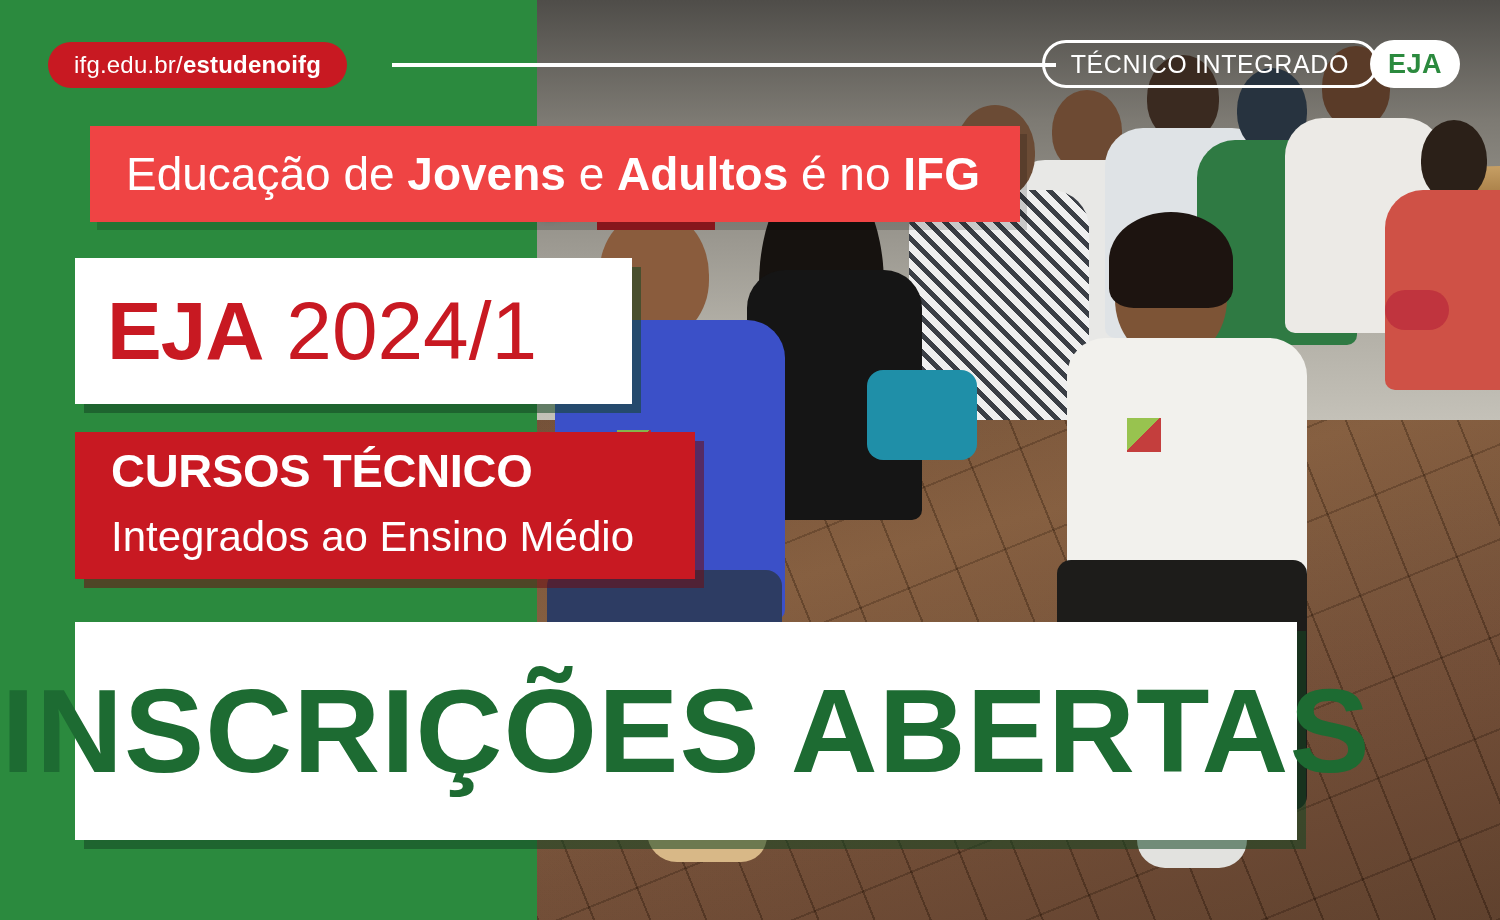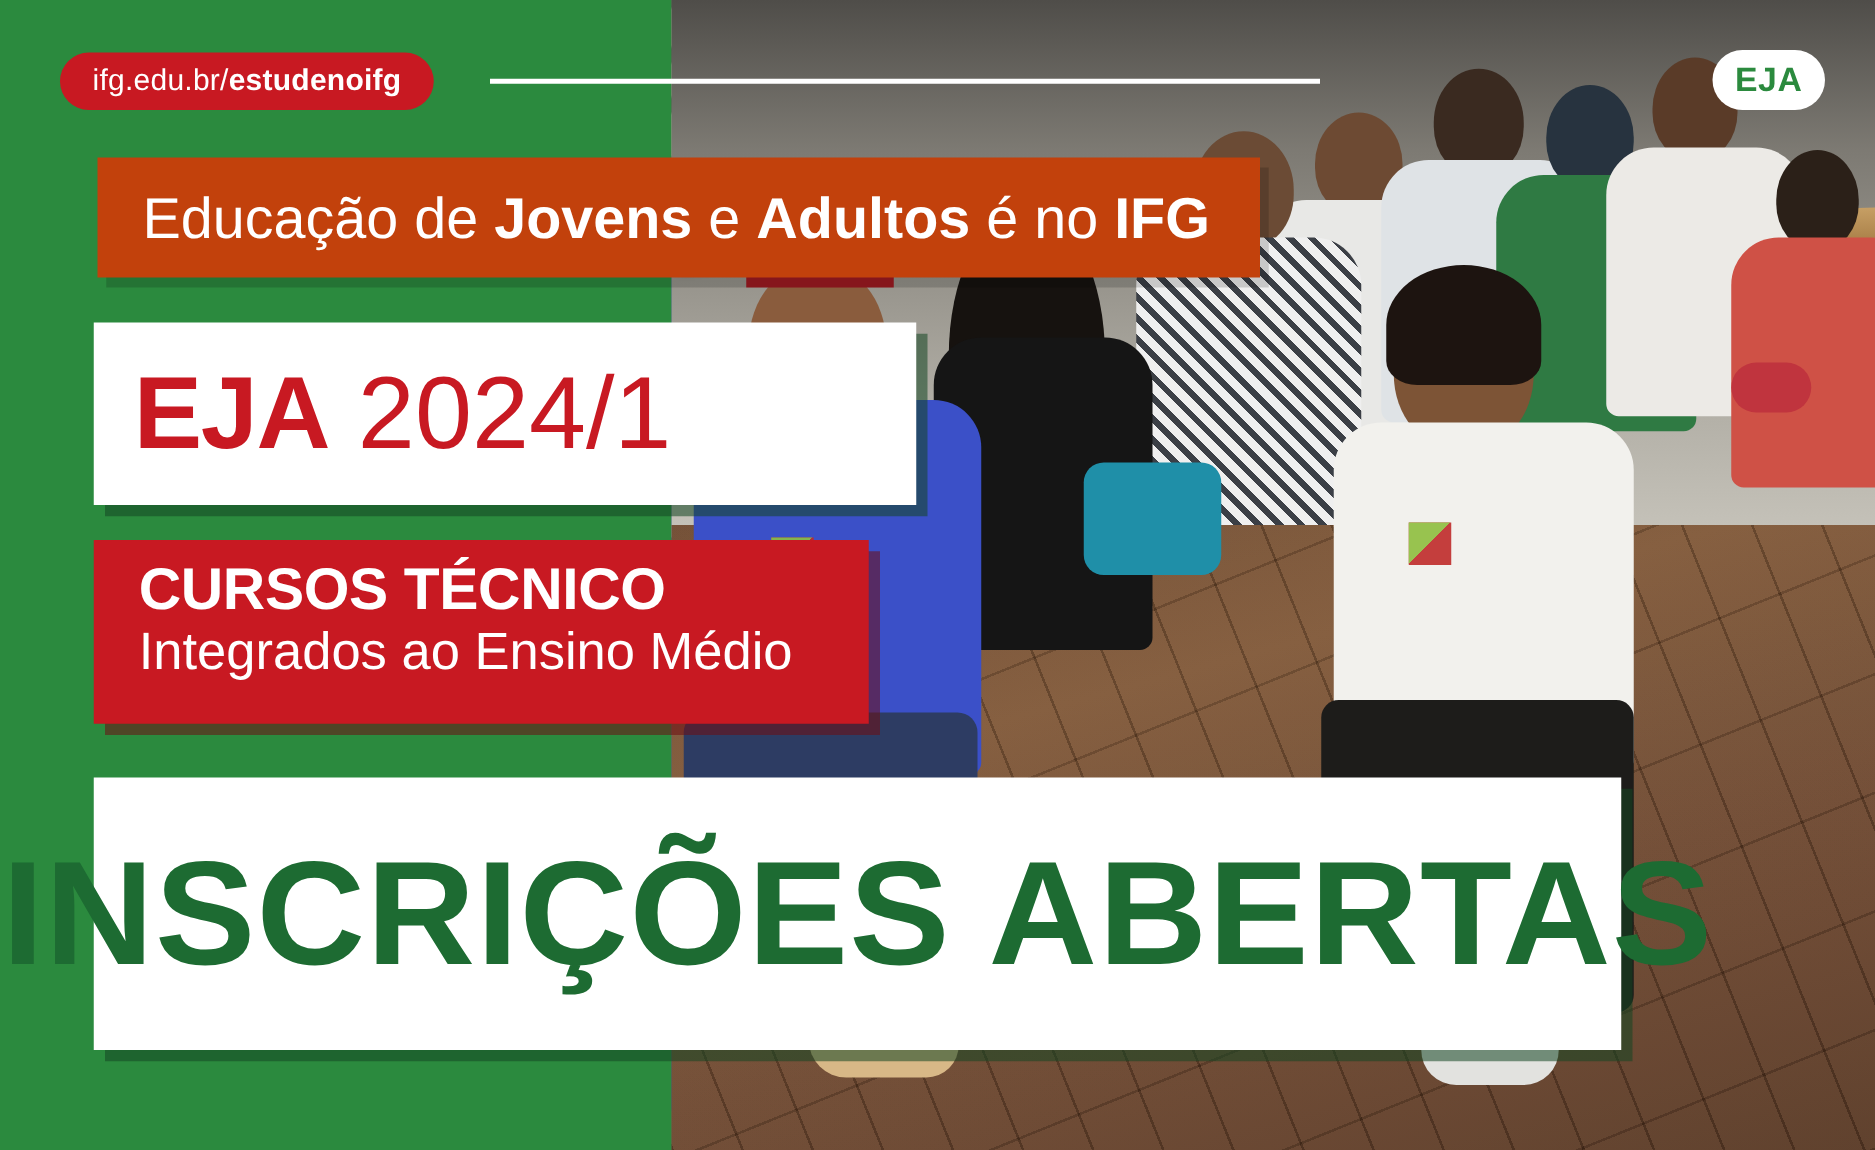--- a/index.html
+++ b/index.html
@@ -134,40 +134,40 @@
     font-size: 27px;
     font-weight: 700;
     letter-spacing: .5px;
     z-index: 6;
   }
 
   
   .block { position: absolute; z-index: 4; }
 
   .band-dark {
-    left: 78px; top: 126px;
+    left: 90px; top: 126px;
     width: 930px; height: 96px;
-    background: #c2410c;
+    background: #ef4444;
     display: flex;
     align-items: center;
     padding-left: 36px;
     box-shadow: 7px 8px 0 rgba(0,0,0,.16);
   }
   .band-dark .h1 {
     color: #ffffff;
     font-size: 46px;
     line-height: 1;
     white-space: nowrap;
   }
   .h1 .w-light { font-weight: 400; }
   .h1 .w-bold  { font-weight: 700; }
 
   .band-white {
     left: 75px; top: 258px;
-    width: 658px; height: 146px;
+    width: 557px; height: 146px;
     background: #ffffff;
     display: flex;
     align-items: center;
     padding-left: 32px;
     box-shadow: 9px 9px 0 rgba(20,70,35,.55);
   }
   .band-white .h2 {
     font-size: 82px;
     line-height: 1;
     color: #c81922;
@@ -189,21 +189,21 @@
     font-weight: 700;
     line-height: 1.05;
     letter-spacing: -.3px;
     white-space: nowrap;
   }
   .band-red .h4 {
     color: #ffffff;
     font-size: 42px;
     font-weight: 300;
     line-height: 1.15;
-    margin-top: 2px;
+    margin-top: 18px;
     white-space: nowrap;
   }
 
   .band-cta {
     left: 75px; top: 622px;
     width: 1222px; height: 218px;
     background: #ffffff;
     display: flex;
     align-items: center;
     justify-content: center;
@@ -293,20 +293,23 @@
 
   <div class="green-panel"></div>
 
   <div class="top-rule"></div>
 
   <div class="url-pill">
     <span class="u-light">ifg.edu.br/</span>
       <span class="u-bold">estudenoifg</span>
   </div>
 
+  <div class="tag-outline">
+    <span>TÉCNICO INTEGRADO</span>
+  </div>
 
   <div class="tag-solid">
     <span>EJA</span>
   </div>
 
   <div class="block band-dark">
     <div class="h1">
       <span class="w-light">Educação de </span><span class="w-bold">Jovens</span><span class="w-light"> e </span><span class="w-bold">Adultos</span><span class="w-light"> é no </span><span class="w-bold">IFG</span>
     </div>
   </div>

